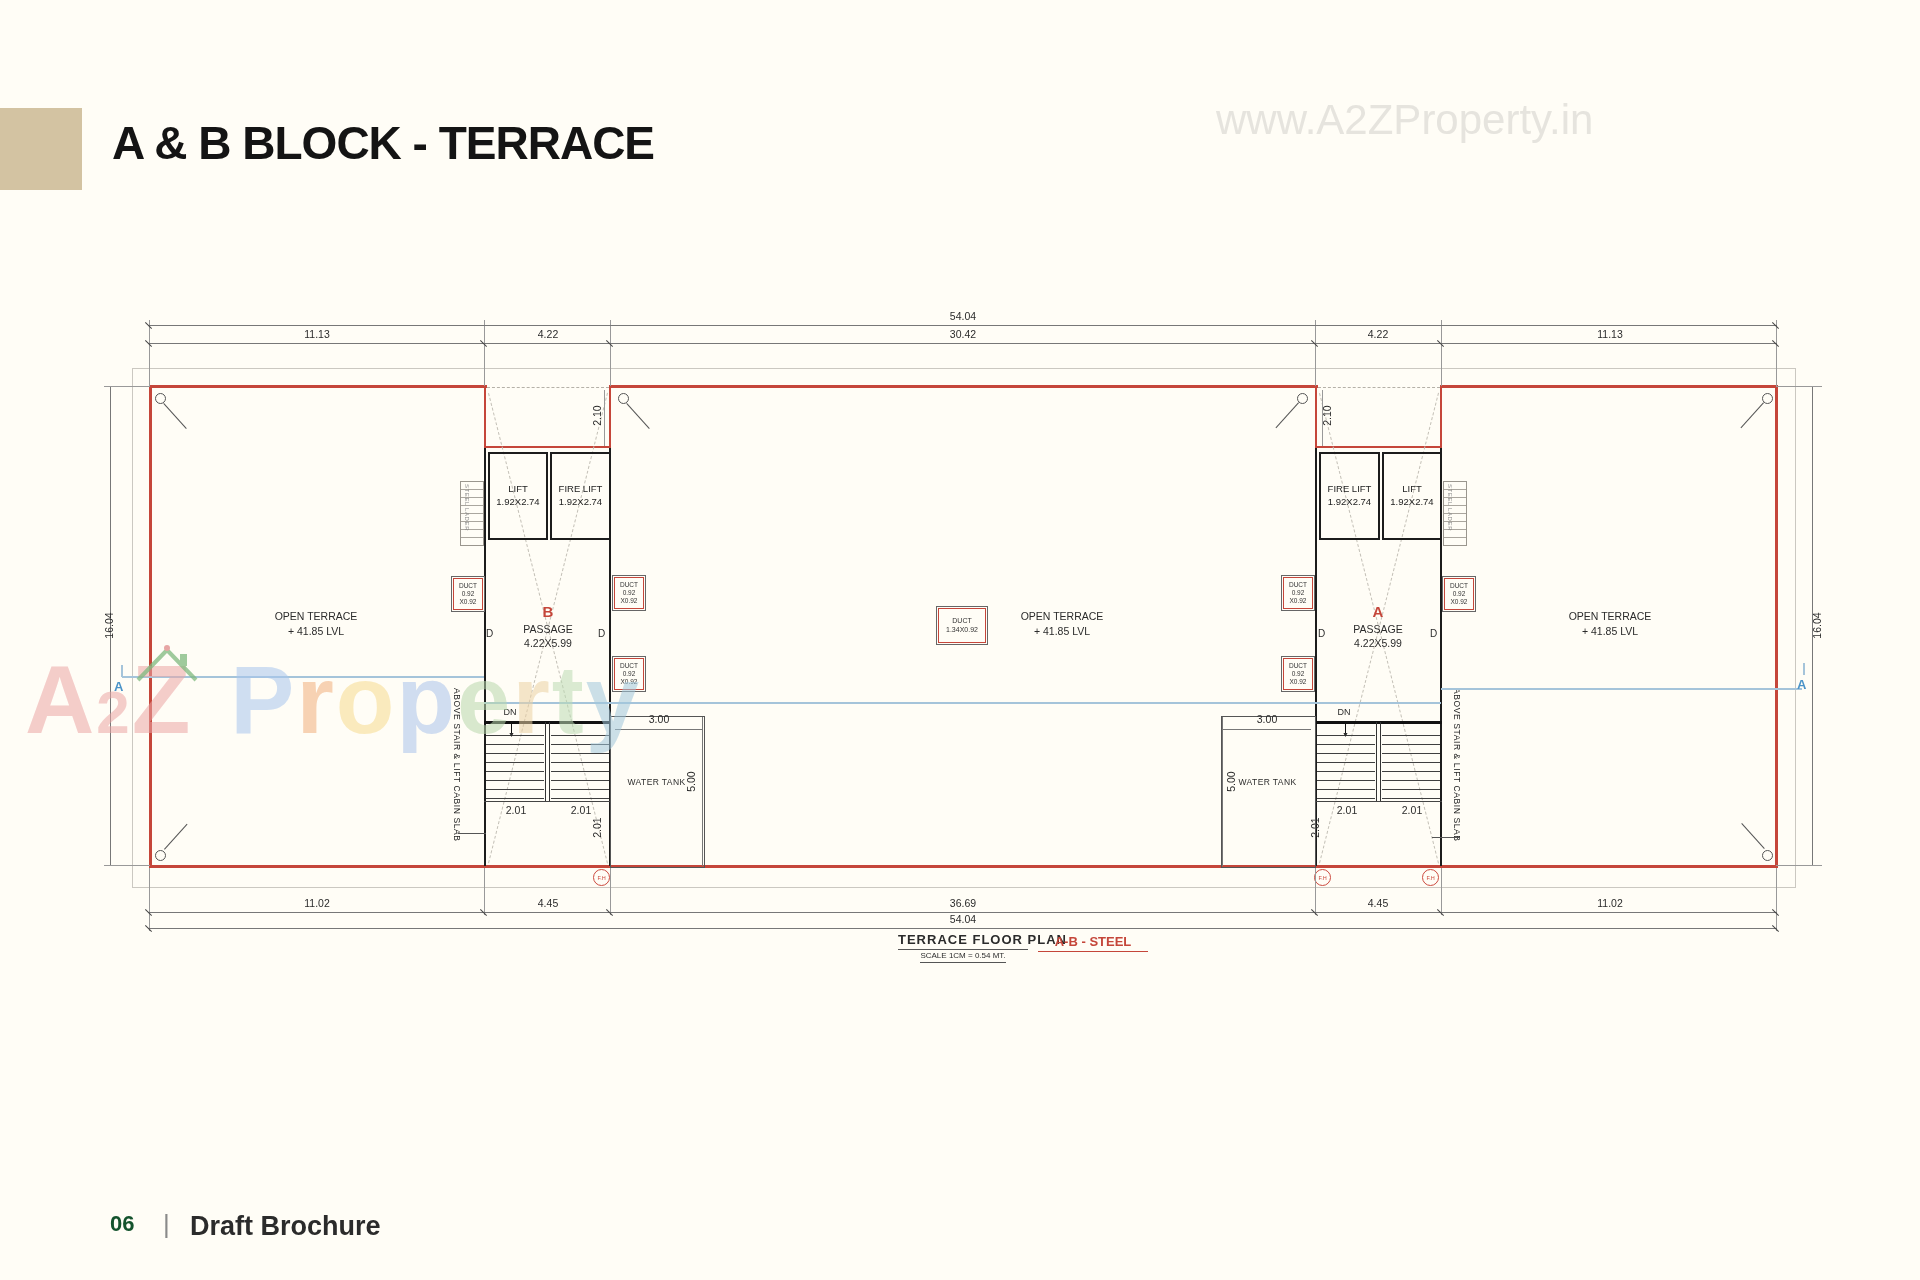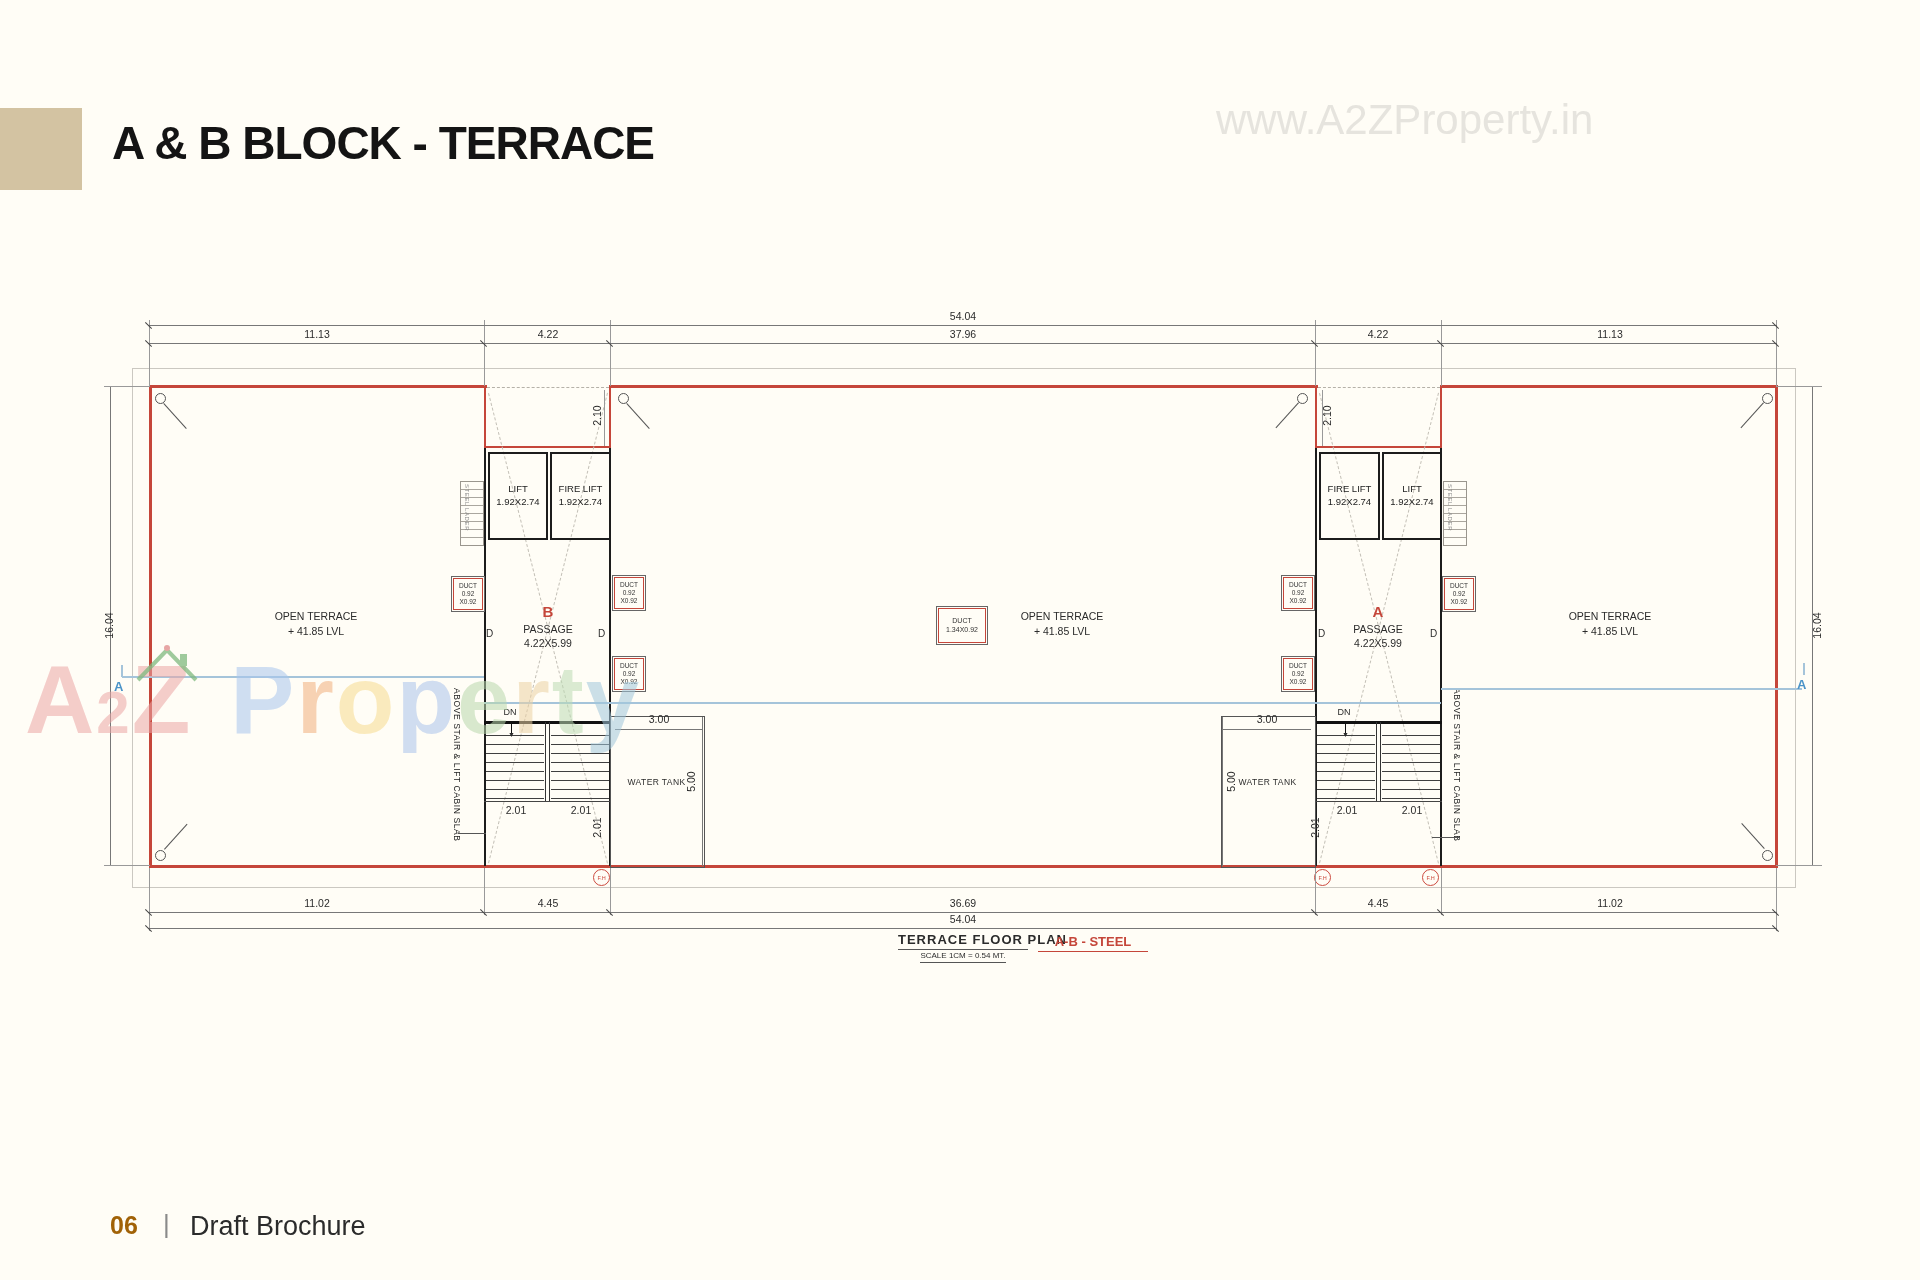--- a/index.html
+++ b/index.html
@@ -259,21 +259,21 @@
 <div class="t" style="left:923px;top:311px;width:80px">54.04</div>
 <div class="ln" style="left:149px;top:343px;width:1628px;height:1px;background:#777"></div>
 <div class="tick" style="left:144px;top:343px"></div>
 <div class="tick" style="left:479px;top:343px"></div>
 <div class="tick" style="left:605px;top:343px"></div>
 <div class="tick" style="left:1310px;top:343px"></div>
 <div class="tick" style="left:1436px;top:343px"></div>
 <div class="tick" style="left:1771px;top:343px"></div>
 <div class="t" style="left:277px;top:329px;width:80px">11.13</div>
 <div class="t" style="left:508px;top:329px;width:80px">4.22</div>
-<div class="t" style="left:923px;top:329px;width:80px">37.96</div>
+<div class="t" style="left:923px;top:329px;width:80px">30.42</div>
 <div class="t" style="left:1338px;top:329px;width:80px">4.22</div>
 <div class="t" style="left:1570px;top:329px;width:80px">11.13</div>
 
 <div class="ln" style="left:110px;top:386px;width:1px;height:480px;background:#777"></div>
 <div class="ln" style="left:104px;top:386px;width:46px;height:1px;background:#999"></div>
 <div class="ln" style="left:104px;top:865px;width:46px;height:1px;background:#999"></div>
 <div class="t vt" style="left:86px;top:620px;width:48px">16.04</div>
 <div class="ln" style="left:1812px;top:386px;width:1px;height:480px;background:#777"></div>
 <div class="ln" style="left:1776px;top:386px;width:46px;height:1px;background:#999"></div>
 <div class="ln" style="left:1776px;top:865px;width:46px;height:1px;background:#999"></div>
@@ -299,15 +299,15 @@
 <div class="t" style="left:1570px;top:898px;width:80px">11.02</div>
 <div class="ln" style="left:149px;top:928px;width:1628px;height:1px;background:#777"></div>
 <div class="tick" style="left:144px;top:928px"></div>
 <div class="tick" style="left:1771px;top:928px"></div>
 <div class="t" style="left:923px;top:914px;width:80px">54.04</div>
 
 <div class="t uline" style="left:898px;top:933px;width:130px;font-size:13px;font-weight:bold;letter-spacing:1px">TERRACE FLOOR PLAN</div>
 <div class="t uline" style="left:920px;top:952px;width:86px;font-size:8px">SCALE 1CM = 0.54 MT.</div>
 <div class="t uline" style="left:1038px;top:935px;width:110px;font-size:13px;font-weight:bold;color:#c5463a;border-color:#c5463a">A-B  - STEEL</div>
 
-<div class="abs" style="left:110px;top:1211px;font-size:25px;font-weight:bold;color:#a16207">06</div>
+<div class="abs" style="left:110px;top:1211px;font-size:22px;font-weight:bold;color:#14532d">06</div>
 <div class="abs" style="left:163px;top:1209px;font-size:26px;color:#8a8a8a">|</div>
-<div class="abs" style="left:190px;top:1211px;font-size:27px;font-weight:normal;color:#2b2b2b">Draft Brochure</div>
+<div class="abs" style="left:190px;top:1211px;font-size:27px;font-weight:bold;color:#2b2b2b">Draft Brochure</div>
 
 </body></html>

